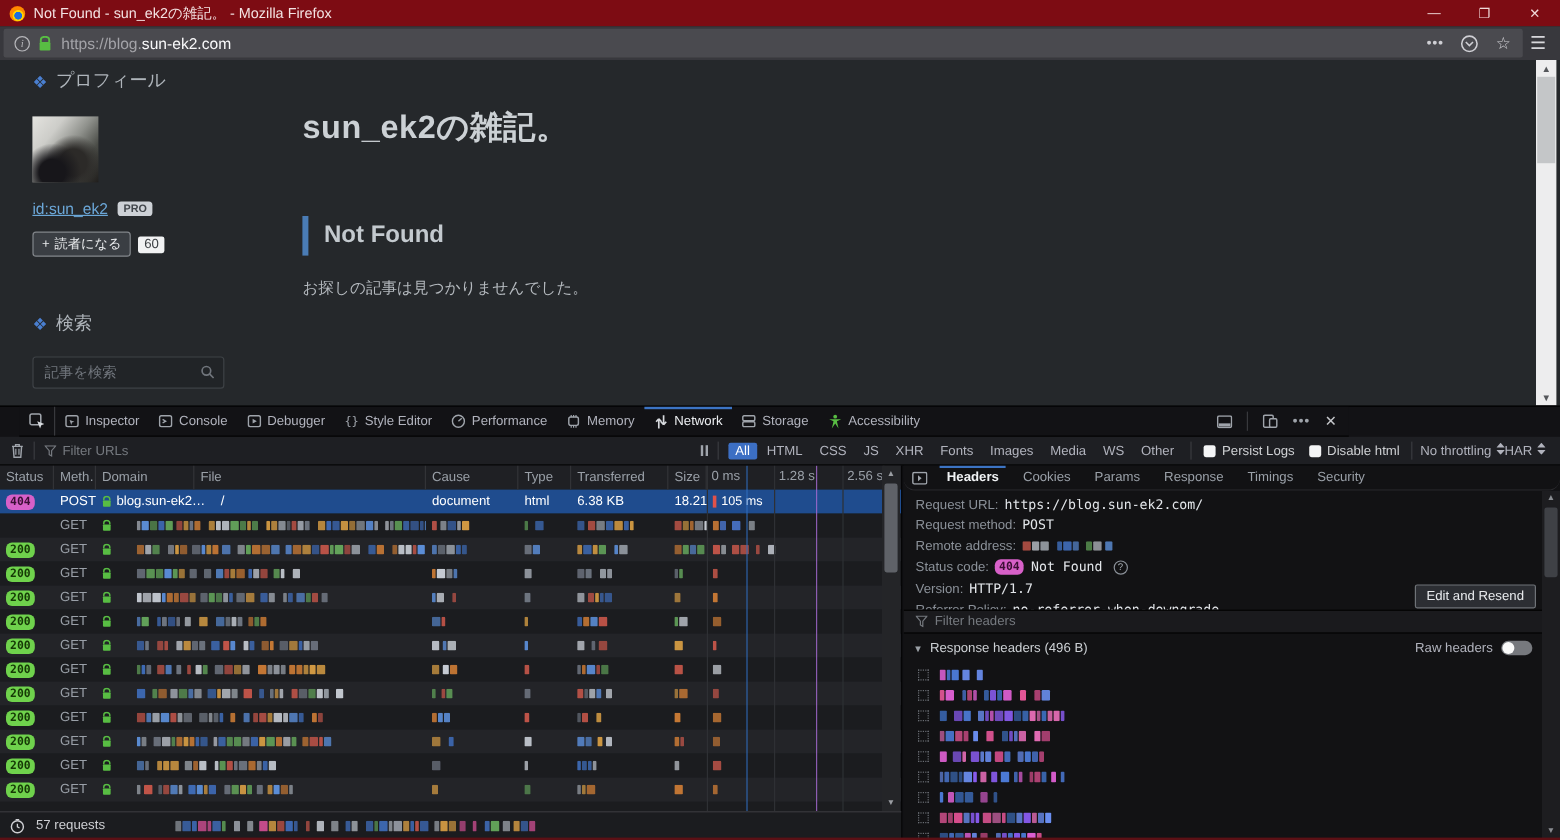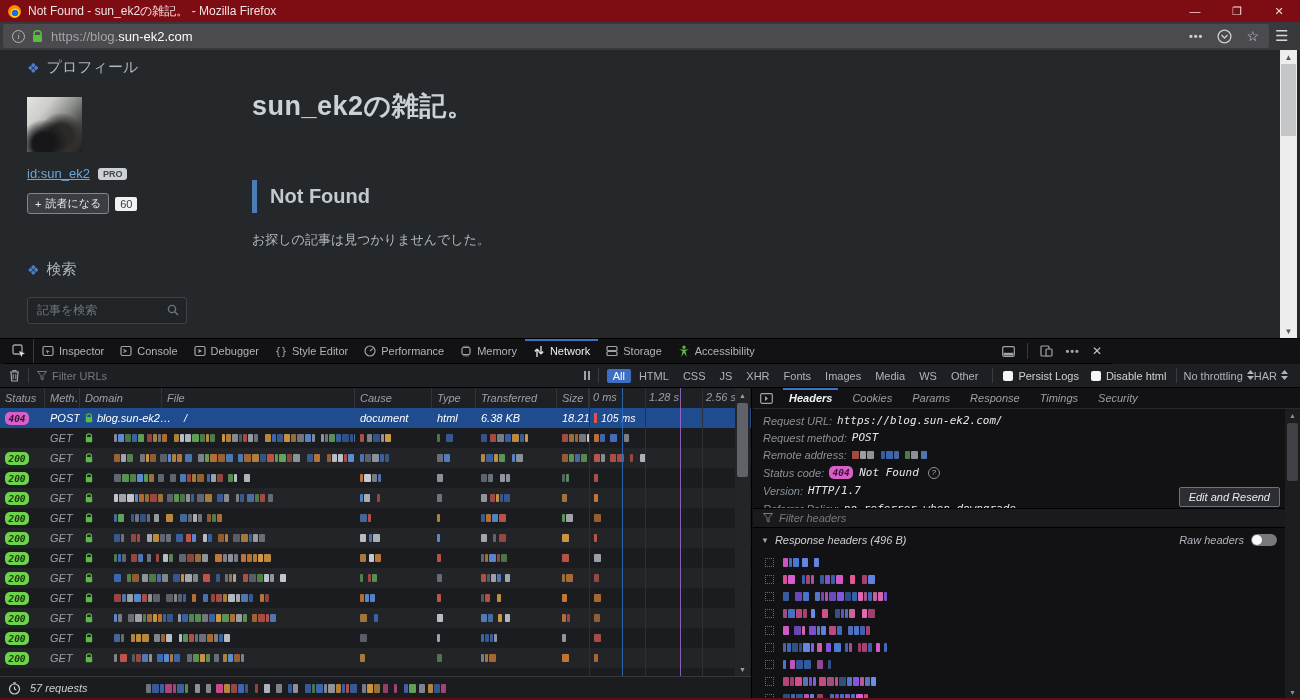--- a/index.html
+++ b/index.html
@@ -54,21 +54,21 @@
   .page-sb { position:absolute; right:3px; top:0; width:17px; height:288px; background:#ededee; }
   .page-sb .arr { width:17px; height:14px; color:#55575b; font-size:8px; display:flex; align-items:center; justify-content:center; }
   .page-sb .thumb { position:absolute; left:1px; top:14px; width:15px; height:72px; background:#c4c6c8; }
   .page-sb .arr.dn { position:absolute; bottom:0; }
 
   
   .devtools { position:absolute; left:0; top:338px; width:1300px; height:362px; background:#121215; border-top:1px solid #000; }
   .ic { display:inline-flex; align-items:center; justify-content:center; }
   svg { display:block; }
 
-  .dt-toolbar { position:absolute; left:4px; top:0; width:1108px; height:25px; background:#121215; display:flex; align-items:stretch; border-bottom:1px solid #000; }
+  .dt-toolbar { position:absolute; left:16px; top:0; width:1108px; height:25px; background:#121215; display:flex; align-items:stretch; border-bottom:1px solid #000; }
   .pick-btn { width:30px; display:flex; align-items:center; justify-content:center; border-right:1px solid #38393d; }
   .dt-tab { display:flex; align-items:center; gap:5px; padding:0 8px; color:#b1b3bd; font-size:11px; position:relative; }
   .dt-tab.active { color:#eceef1; }
   .dt-tab.active::before { content:""; position:absolute; left:0; top:0; width:100%; height:2px; background:#3c74c4; }
   .dt-tb-right { margin-left:auto; display:flex; align-items:center; gap:12px; padding-right:10px; color:#9fa4ab; }
   .sep-v { width:1px; height:16px; background:#38393d; }
   .dt-close { color:#c6c8cc; font-size:12px; }
 
   .dt-filterbar { position:absolute; left:0; top:25px; width:1300px; height:24px; background:#1e1f23; display:flex; align-items:center; border-bottom:1px solid #000; font-size:11px; }
   .trash-btn { width:28px; display:flex; justify-content:center; }
@@ -79,21 +79,21 @@
   .pills { display:flex; align-items:center; gap:2px; margin:0 8px; }
   .pill { color:#b1b3bd; padding:1px 6px; border-radius:2px; }
   .pill.active { background:#3c6fc4; color:#fff; }
   .chk-group { display:flex; align-items:center; gap:12px; margin:0 10px; }
   .chk { display:flex; align-items:center; gap:5px; color:#cfd1d4; }
   .chk i { width:10px; height:10px; background:#f4f5f6; border-radius:2px; }
   .throttle-group { display:flex; align-items:flex-start; gap:0; margin:0 12px 0 6px; color:#b1b3bd; }
   .ud { display:inline-block; margin-left:4px; }
 
   
-  .dt-split { position:absolute; left:0; top:49px; width:1136px; height:311px;font-style:italic; }
+  .dt-split { position:absolute; left:0; top:49px; width:1136px; height:311px; }
   .net-panel { position:absolute; left:0; top:0; width:752px; height:311px; background:#1b1c1f; border-right:1px solid #000; overflow:hidden; }
   .net-grid { display:grid; grid-template-columns:45px 35px 82px 193px 77px 44px 81px 32px 148px; }
   .net-header { height:20px; background:#1f2024; color:#9aa0a8; font-size:11px; }
   .net-header > div { display:flex; align-items:center; padding-left:5px; border-right:1px solid #323337; overflow:hidden; white-space:nowrap; }
   .tl-head { position:relative; }
   .tl-head span { position:absolute; top:3px; }
   .cell { display:flex; align-items:center; padding-left:5px; overflow:hidden; white-space:nowrap; font-size:11px; color:#9aa0a8; }
   .net-row { height:20px; }
   .net-row:nth-child(odd) { background:#232428; }
   .net-row:nth-child(even) { background:#1b1c1f; }
@@ -122,21 +122,21 @@
   
   .net-sb { position:absolute; right:1px; top:0; width:15px; height:288px; background:#242528; }
   .net-sb .arr { height:14px; display:flex; align-items:center; justify-content:center; color:#9b9ea3; font-size:7px; }
   .net-sb .thumb { position:absolute; left:2px; top:15px; width:11px; height:74px; background:#5f6268; border-radius:2px; }
   .net-sb .arr.dn { position:absolute; bottom:0; width:15px; }
 
   .net-statusbar { position:absolute; left:0; bottom:0; width:752px; height:23px; background:#1b1c1f; border-top:1px solid #38393d; display:flex; align-items:center; gap:9px; padding-left:8px; font-size:11px; color:#cfd0d4; }
 
   
   .det-panel { position:absolute; left:753px; top:0; width:547px; height:311px; background:#121214; overflow:hidden; }
-  .det-tabs { height:21px; display:flex; align-items:center; border-bottom:1px solid #2a2a2e; }
+  .det-tabs { height:21px; display:flex; align-items:center; border-bottom:1px solid #2a2a2e;border-radius:10px; }
   .det-collapse { width:26px; display:flex; justify-content:center; }
   .det-tab { padding:0 10px; color:#9aa0a8; font-size:11px; height:21px; display:flex; align-items:center; position:relative; }
   .det-tab.active { color:#f0f2f4; font-weight:bold; }
   .det-tab.active::before { content:""; position:absolute; left:4px; top:0; right:4px; height:2px; background:#3c74c4; }
   .det-body { position:absolute; left:0; top:21px; right:15px; bottom:0; }
   .sum-line { display:flex; align-items:center; padding-left:10px; height:17px; font-size:11px; }
   .sum-line .lbl { color:#8b9199; margin-right:5px; white-space:nowrap; }
   .sum-line .val { color:#e3e6ea; font-family:"DejaVu Sans Mono",monospace; }
   .help-circ { width:12px; height:12px; border:1px solid #8b9199; border-radius:50%; color:#aab0b6; font-size:8px; display:inline-flex; align-items:center; justify-content:center; margin-left:9px; }
   .edit-resend { position:absolute; right:5px; top:78px; background:#2c2e33; border:1px solid #6f7378; color:#e8eaed; font-size:11px; padding:3px 9px; border-radius:2px; }

